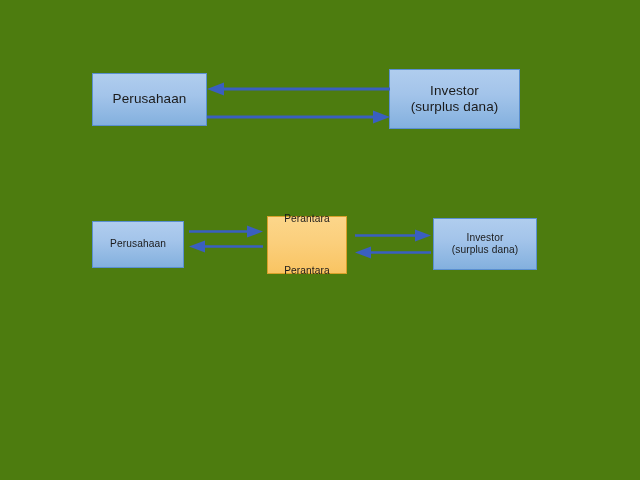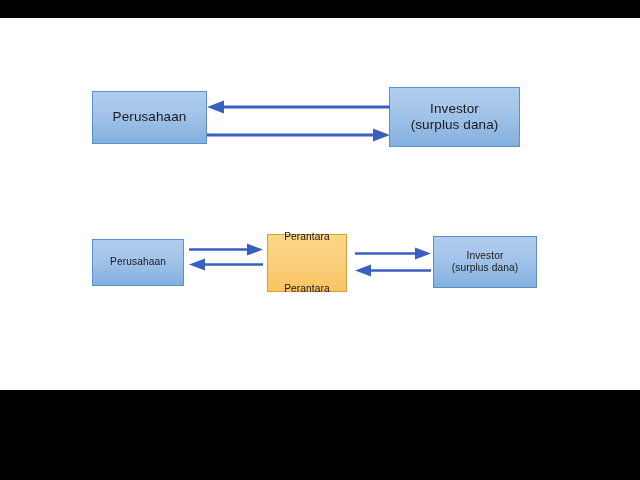--- a/index.html
+++ b/index.html
@@ -11,23 +11,22 @@
   body {
     width: 640px;
     height: 480px;
     overflow: hidden;
     font-family: "Liberation Sans", sans-serif;
     position: relative;
   }
   #canvas {
     position: relative;
     width: 640px;
-    height: 372px;
-    background: #ffffff;
-    margin-top: 18px;
+    height: 480px;
+    background: #4d7c0f;
   }
 
   
   .node {
     position: absolute;
     box-sizing: border-box;
     display: flex;
     align-items: center;
     justify-content: center;
     text-align: center;

